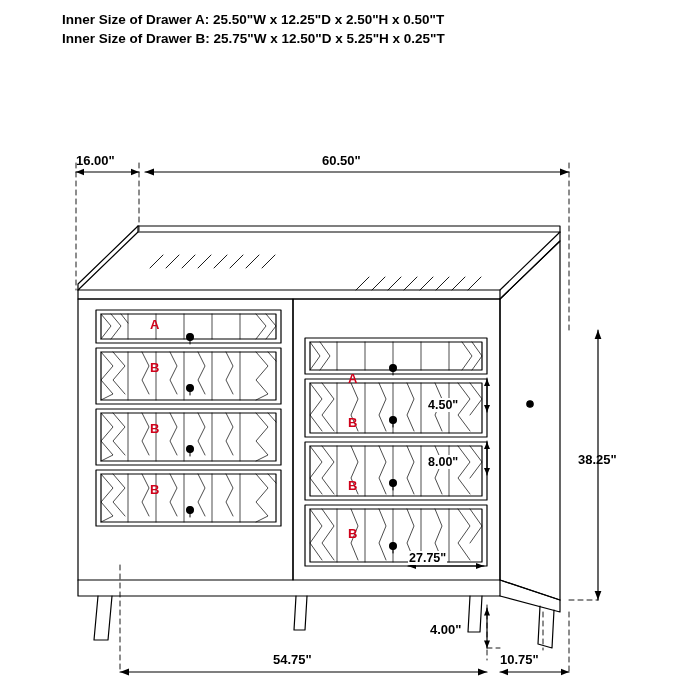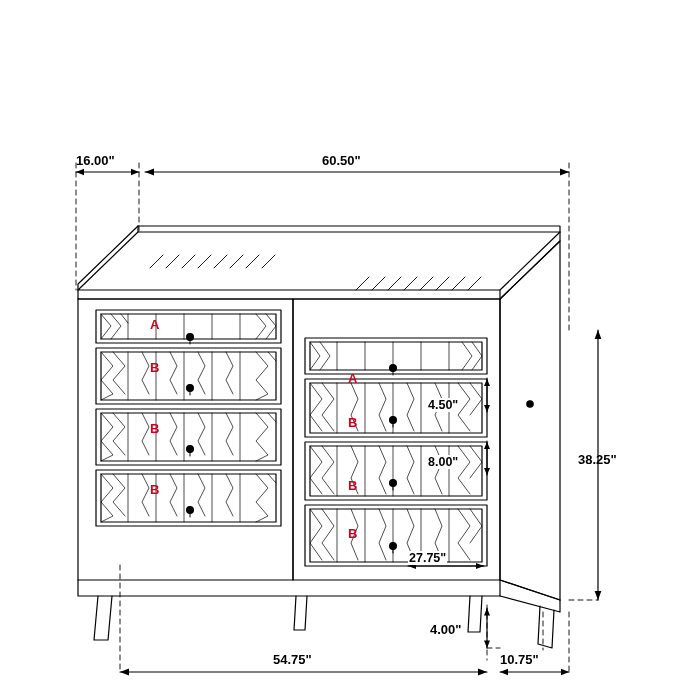--- a/index.html
+++ b/index.html
@@ -61,20 +61,24 @@
     background: #ffffff;
     padding: 0 1px;
     white-space: nowrap;
   }
 </style>
 </head>
 <body>
 
 <div id="stage">
 
+  <div class="hdr">
+    <div class="hdr-line">Inner Size of Drawer A: 25.50"W x 12.25"D x 2.50"H x 0.50"T</div>
+    <div class="hdr-line">Inner Size of Drawer B: 25.75"W x 12.50"D x 5.25"H x 0.25"T</div>
+  </div>
 
   <svg class="diagram" viewBox="0 0 700 700">
     <g fill="none" stroke="#000" stroke-width="1.2" stroke-linejoin="round" stroke-linecap="round">
 
       <g stroke-dasharray="5,4" stroke-width="0.9">
         <line x1="76" y1="163" x2="76" y2="290"></line>
         <line x1="139" y1="163" x2="139" y2="232"></line>
         <line x1="569" y1="163" x2="569" y2="330"></line>
         <line x1="569" y1="600" x2="598" y2="600"></line>
         <line x1="487" y1="605" x2="487" y2="660"></line>

